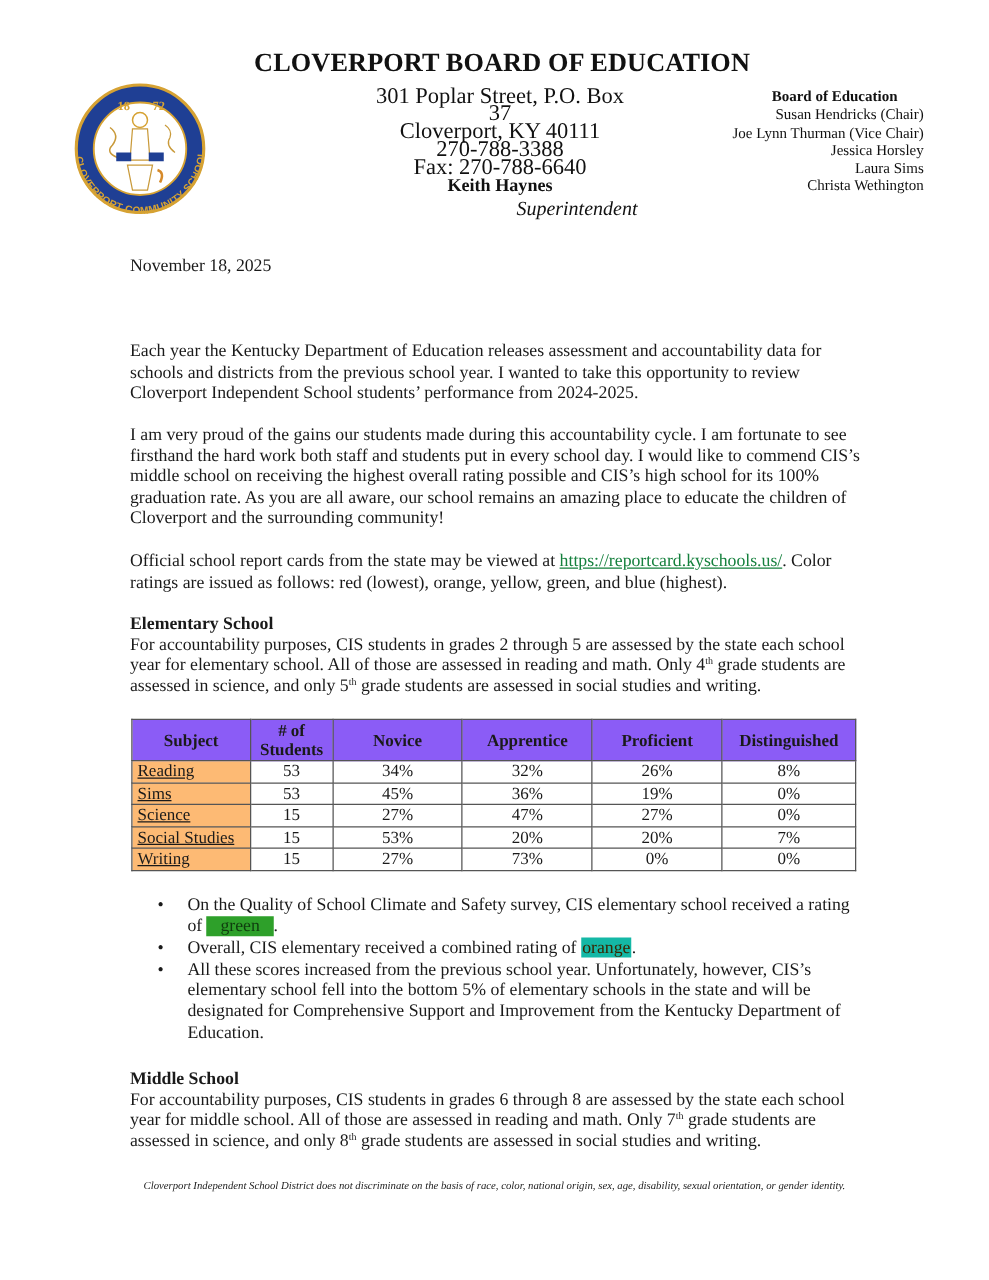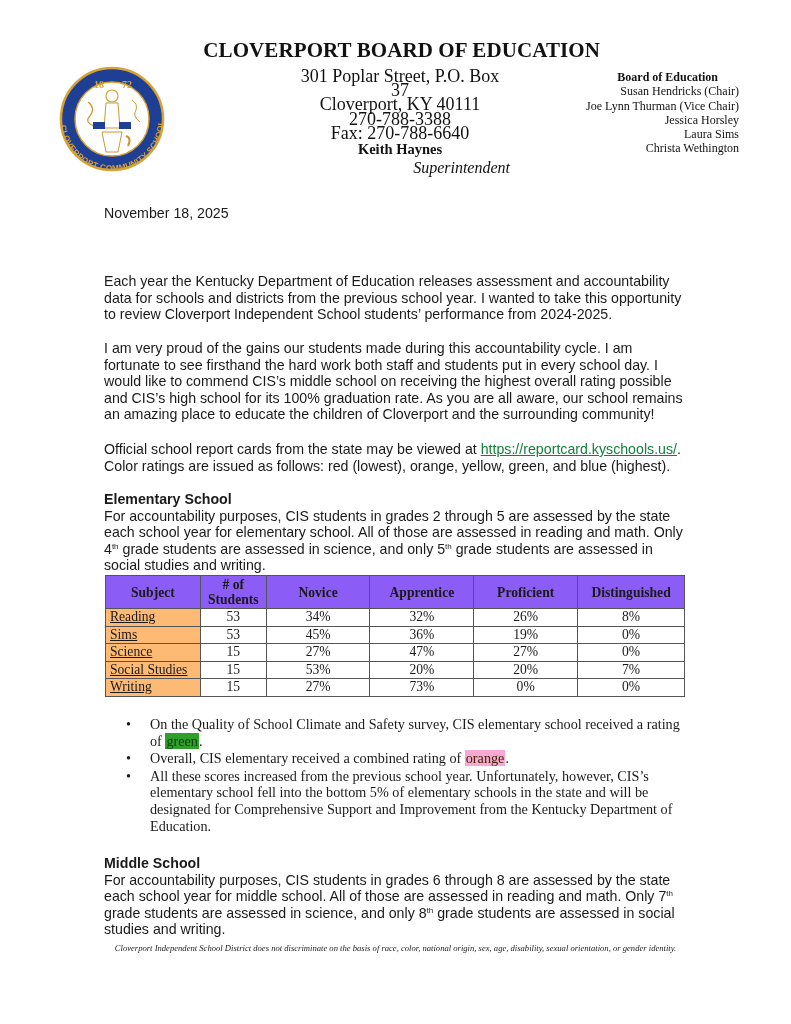--- a/index.html
+++ b/index.html
@@ -15,41 +15,41 @@
   .supt-name { position: absolute; left: 290px; top: 141px; width: 220px; text-align: center;
     font-family: "Liberation Serif", serif; font-weight: bold; font-size: 14.5px; }
   .supt-title { position: absolute; left: 290px; top: 159px; width: 220px; text-align: right;
     font-family: Liberation Serif, serif; font-style: italic; font-size: 16px; }
   .board { position: absolute; left: 540px; top: 70px; width: 199px; text-align: right;
     font-family: "Liberation Serif", serif; font-size: 12px; line-height: 14.3px; }
   .board .board-head { font-weight: bold; text-align: right; padding-right: 21px; }
 
   
   .body-text { position: absolute; left: 104px; width: 586px;
-    font-family: Liberation Sans, sans-serif; font-size: 14.2px; line-height: 16.6px; color: #1a1a1a; }
+    font-family: Liberation Serif, serif; font-size: 14.2px; line-height: 16.6px; color: #1a1a1a; }
   .body-text p { margin: 0; }
   .link { color: #15803d; text-decoration: underline; }
   .section-head { font-weight: bold; }
   sup { font-size: 8px; line-height: 0; vertical-align: 5px; }
 
   
   .results-table { position: absolute; left: 105px; top: 575px; width: 580px; border-collapse: collapse;
     font-family: "Liberation Serif", serif; font-size: 13.6px; color: #1a1a1a; }
   .results-table th, .results-table td { border: 1px solid #555; padding: 0; }
   .results-table th { background: #8b5cf6; font-weight: bold; height: 32px; line-height: 15px; text-align: center; }
   .results-table td { height: 16.5px; line-height: 16px; text-align: center; }
   .results-table td.subj { background: #fdba74; text-align: left; padding-left: 4px; text-decoration: underline; }
 
   
   .bullets { position: absolute; left: 104px; top: 716px; width: 586px; margin: 0; padding: 0; list-style: none;
     font-family: "Liberation Serif", serif; font-size: 14.2px; line-height: 16.6px; color: #1a1a1a; }
   .bullets li { position: relative; padding-left: 46px; margin-bottom: 1px; }
   .bullets li .dot { position: absolute; left: 22px; top: 0; }
-  .hl-green { background: #2ea02a; color: #0f3d0e; padding: 0 1px; }
-  .hl-orange { background: #f9a8d4; color: #3a2500; padding: 0 1px; font-family: Liberation Serif, serif; }
+  .hl-green { background: #2ea02a; color: #0f3d0e; padding: 0 11px; }
+  .hl-orange { background: #14b8a6; color: #3a2500; padding: 0 1px; font-family: Liberation Serif, serif; }
 
   .footer { position: absolute; left: 40px; top: 943px; width: 711px; text-align: center;
     font-family: "Liberation Serif", serif; font-style: italic; font-size: 8.6px; color: #222; }
 </style>
 </head>
 <body>
 
 <div class="page">
 
   <div class="seal">

